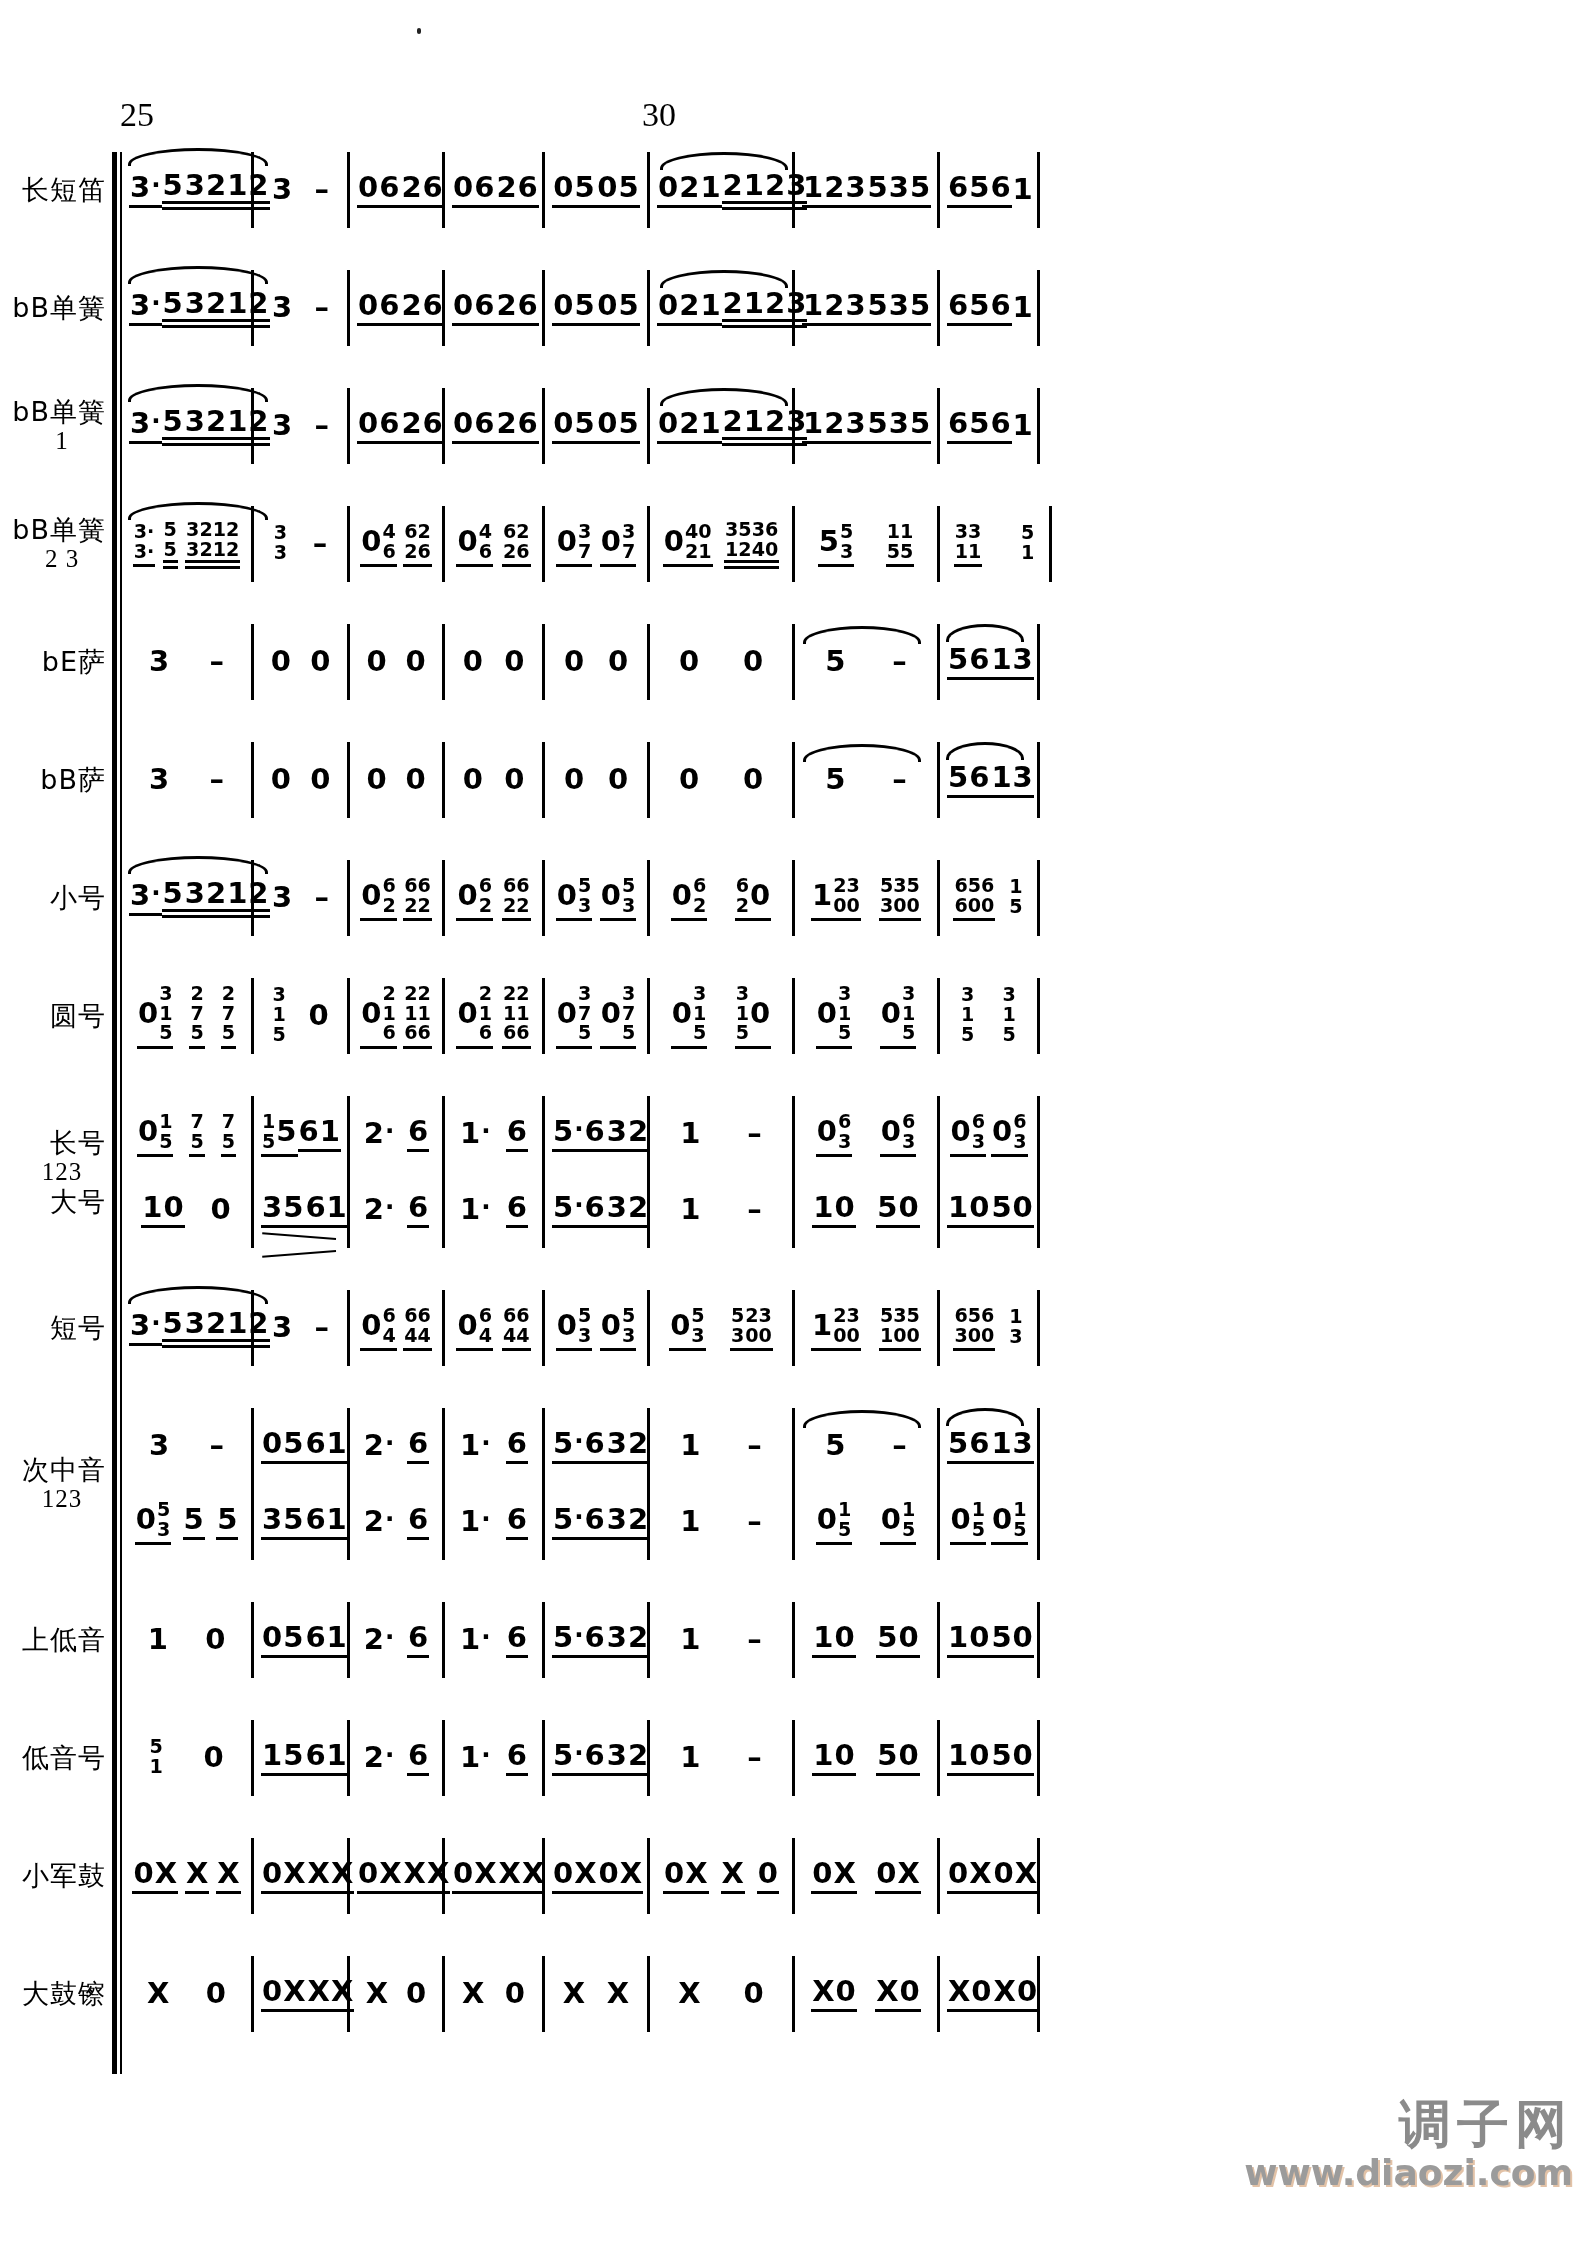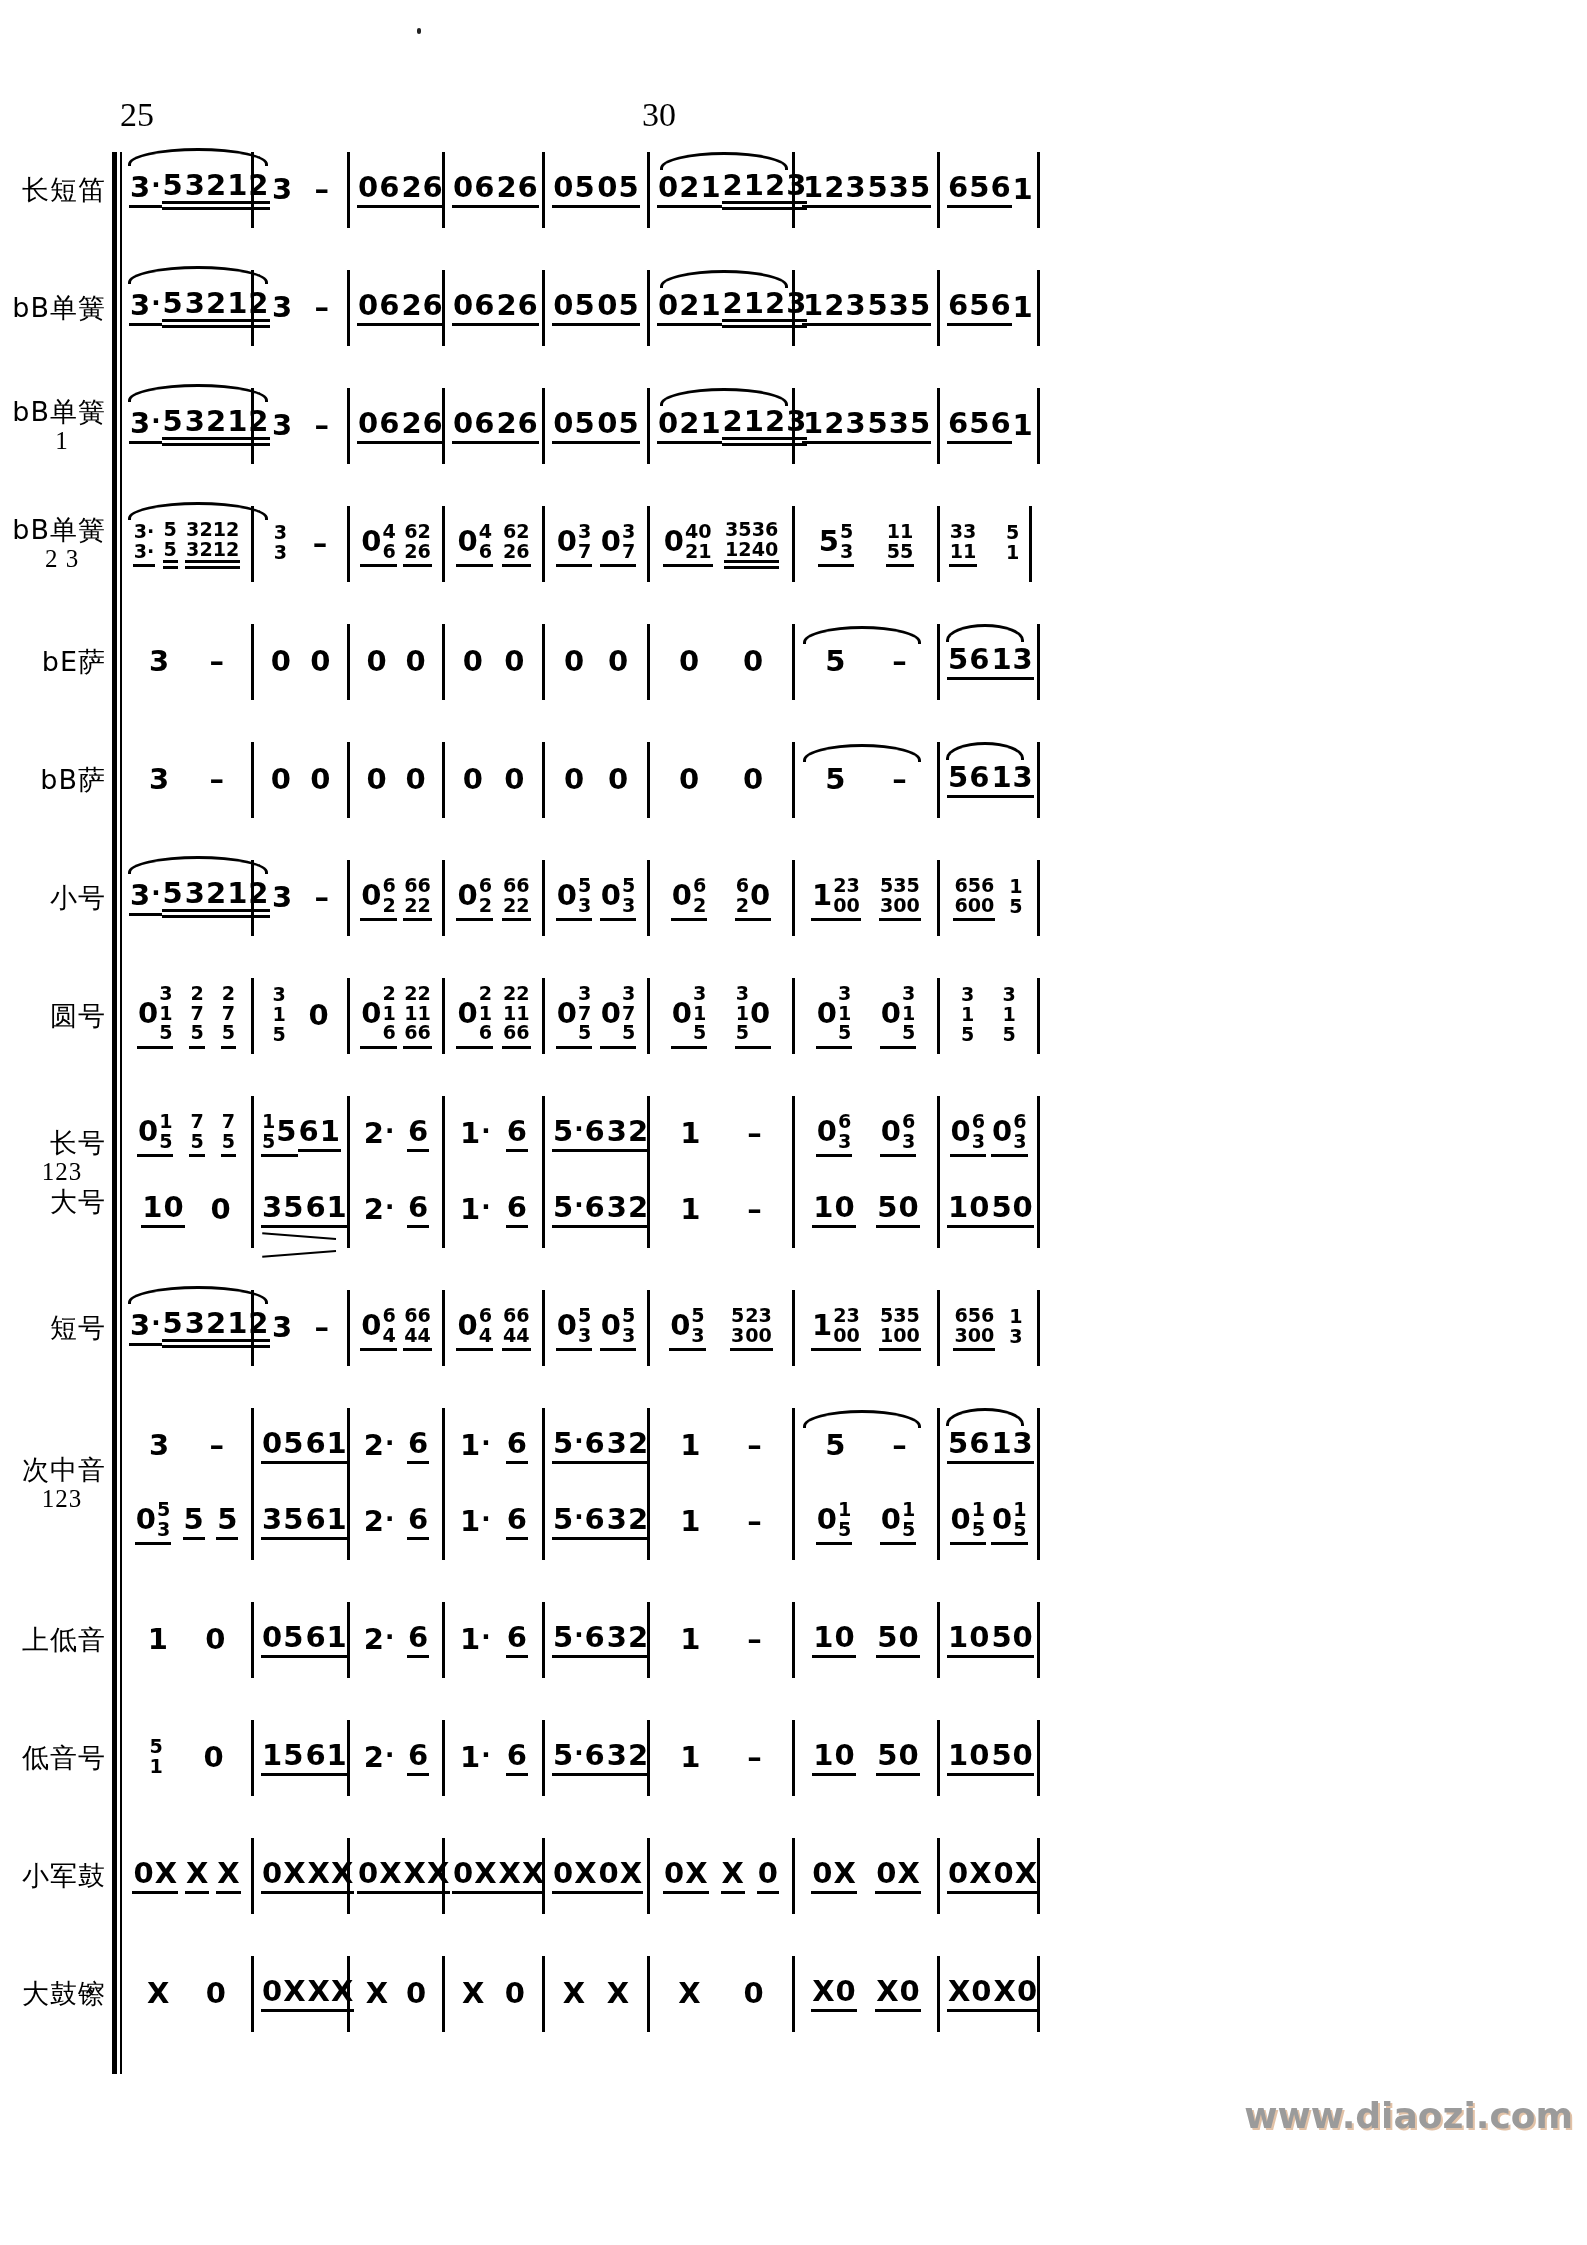--- a/index.html
+++ b/index.html
@@ -466,21 +466,21 @@
                   <span class="v">3</span>
                 </span>
               </span>
               <span class="group u1">
                 <span class="stack">
                   <span class="v">11</span>
                   <span class="v">55</span>
                 </span>
               </span>
             </div>
-            <div class="measure" style="width: 92px; gap: 24px;">
+            <div class="measure" style="width: 112px; gap: 24px;">
               <span class="group u1">
                 <span class="stack">
                   <span class="v">33</span>
                   <span class="v">11</span>
                 </span>
               </span>
               <span class="group">
                 <span class="stack">
                   <span class="v">5</span>
                   <span class="v">1</span>
@@ -1760,15 +1760,16 @@
                 <span class="note">X</span>
                 <span class="note">0</span>
               </span>
             </div>
           </div>
         </div>
       </div>
     </div>
 
   <div class="watermark">
+    <div class="wm-name">调子网</div>
     <div class="wm-url">www.diaozi.com</div>
   </div>
 </div>
 
 </body></html>

